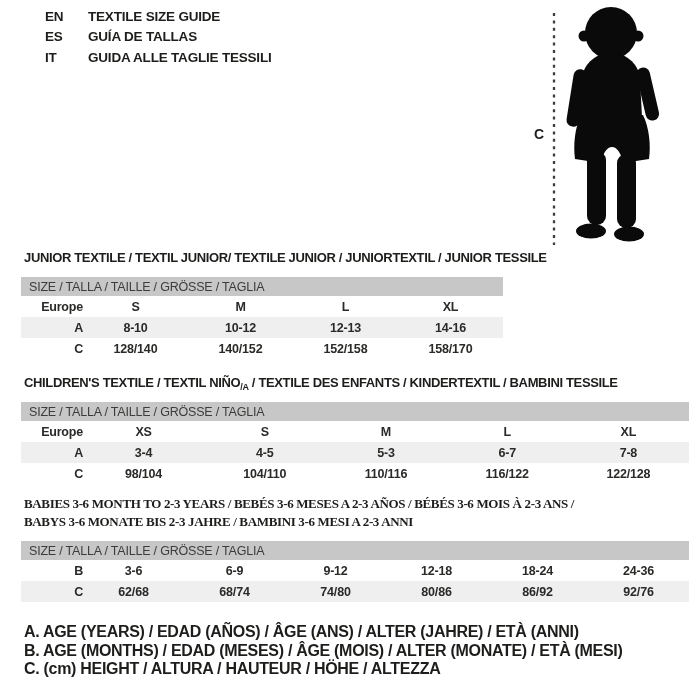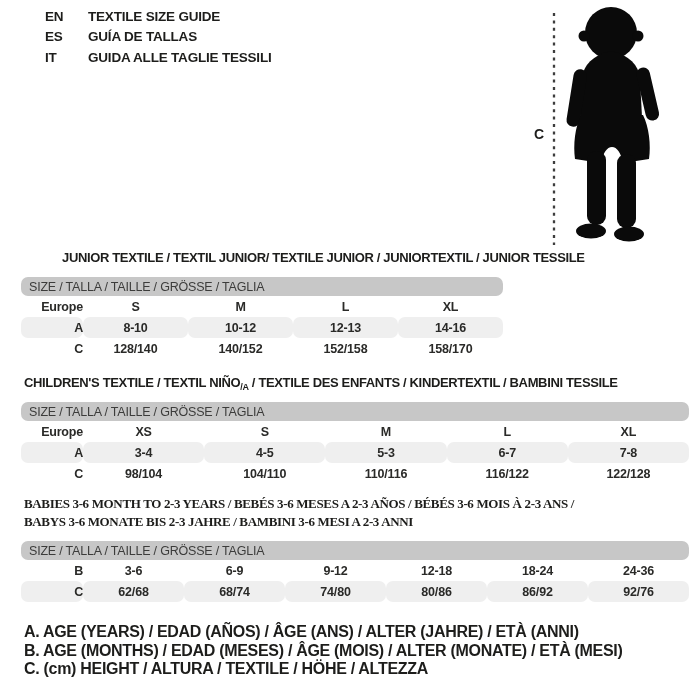--- a/index.html
+++ b/index.html
@@ -27,33 +27,33 @@
   }
   .tbl-title .sub { font-size:9px; vertical-align:-3px; }
   .tbl-title.two-line { line-height:17.5px; white-space:normal; width:660px;font-family:Liberation Serif, serif; }
 
   
   table.size-tbl {
     position:absolute; left:21px;
     border-collapse:collapse; table-layout:fixed;
     font-size:12.5px; letter-spacing:-0.2px;
   }
-  table.size-tbl td { text-align:center; height:21px; vertical-align:middle; padding:0;border-radius:7px; }
+  table.size-tbl td { text-align:center; height:21px; vertical-align:middle; padding:0; }
   table.size-tbl td.lbl { text-align:right; padding-left:6px; }
   table.size-tbl tr.band td {
     background:#c7c7c7; color:#3c3c3b; text-align:left; padding-left:8px;
     height:19px; font-weight:normal;
   }
   table.size-tbl tr.shade td { background:#efefef; }
   table.size-tbl tr.vals td { font-weight:bold; color:#2a2a28; }
   table.size-tbl tr td.lbl { font-weight:bold; color:#2a2a28; }
   .t1 { top:277px; width:482px; }
   .t2 { top:402px; width:668px; }
   .t3 { top:541px; width:668px; }
-  .title1 { top:250px;margin-left:38px; }
+  .title1 { top:250px; }
   .title2 { top:375px; }
   .title3 { top:495px; }
 
   
   .footnotes { position:absolute; left:24px; top:623px; }
   .footnote { font-weight:bold; font-size:16px; line-height:18.6px; letter-spacing:-0.3px; white-space:nowrap; }
 </style>
 </head>
 <body>
 
@@ -211,14 +211,14 @@
     <td>80/86</td>
     <td>86/92</td>
     <td>92/76</td>
   </tr>
 </tbody>
   </table>
 
 <div class="footnotes">
   <div class="footnote">A. AGE (YEARS) / EDAD (AÑOS) / ÂGE (ANS) / ALTER (JAHRE) / ETÀ (ANNI)</div>
   <div class="footnote">B. AGE (MONTHS) / EDAD (MESES) / ÂGE (MOIS) / ALTER (MONATE) / ETÀ (MESI)</div>
-  <div class="footnote">C. (cm) HEIGHT / ALTURA / TEXTILE / HÖHE / ALTEZZA</div>
+  <div class="footnote">C. (cm) HEIGHT / ALTURA / HAUTEUR / HÖHE / ALTEZZA</div>
 </div>
 
 </body></html>

